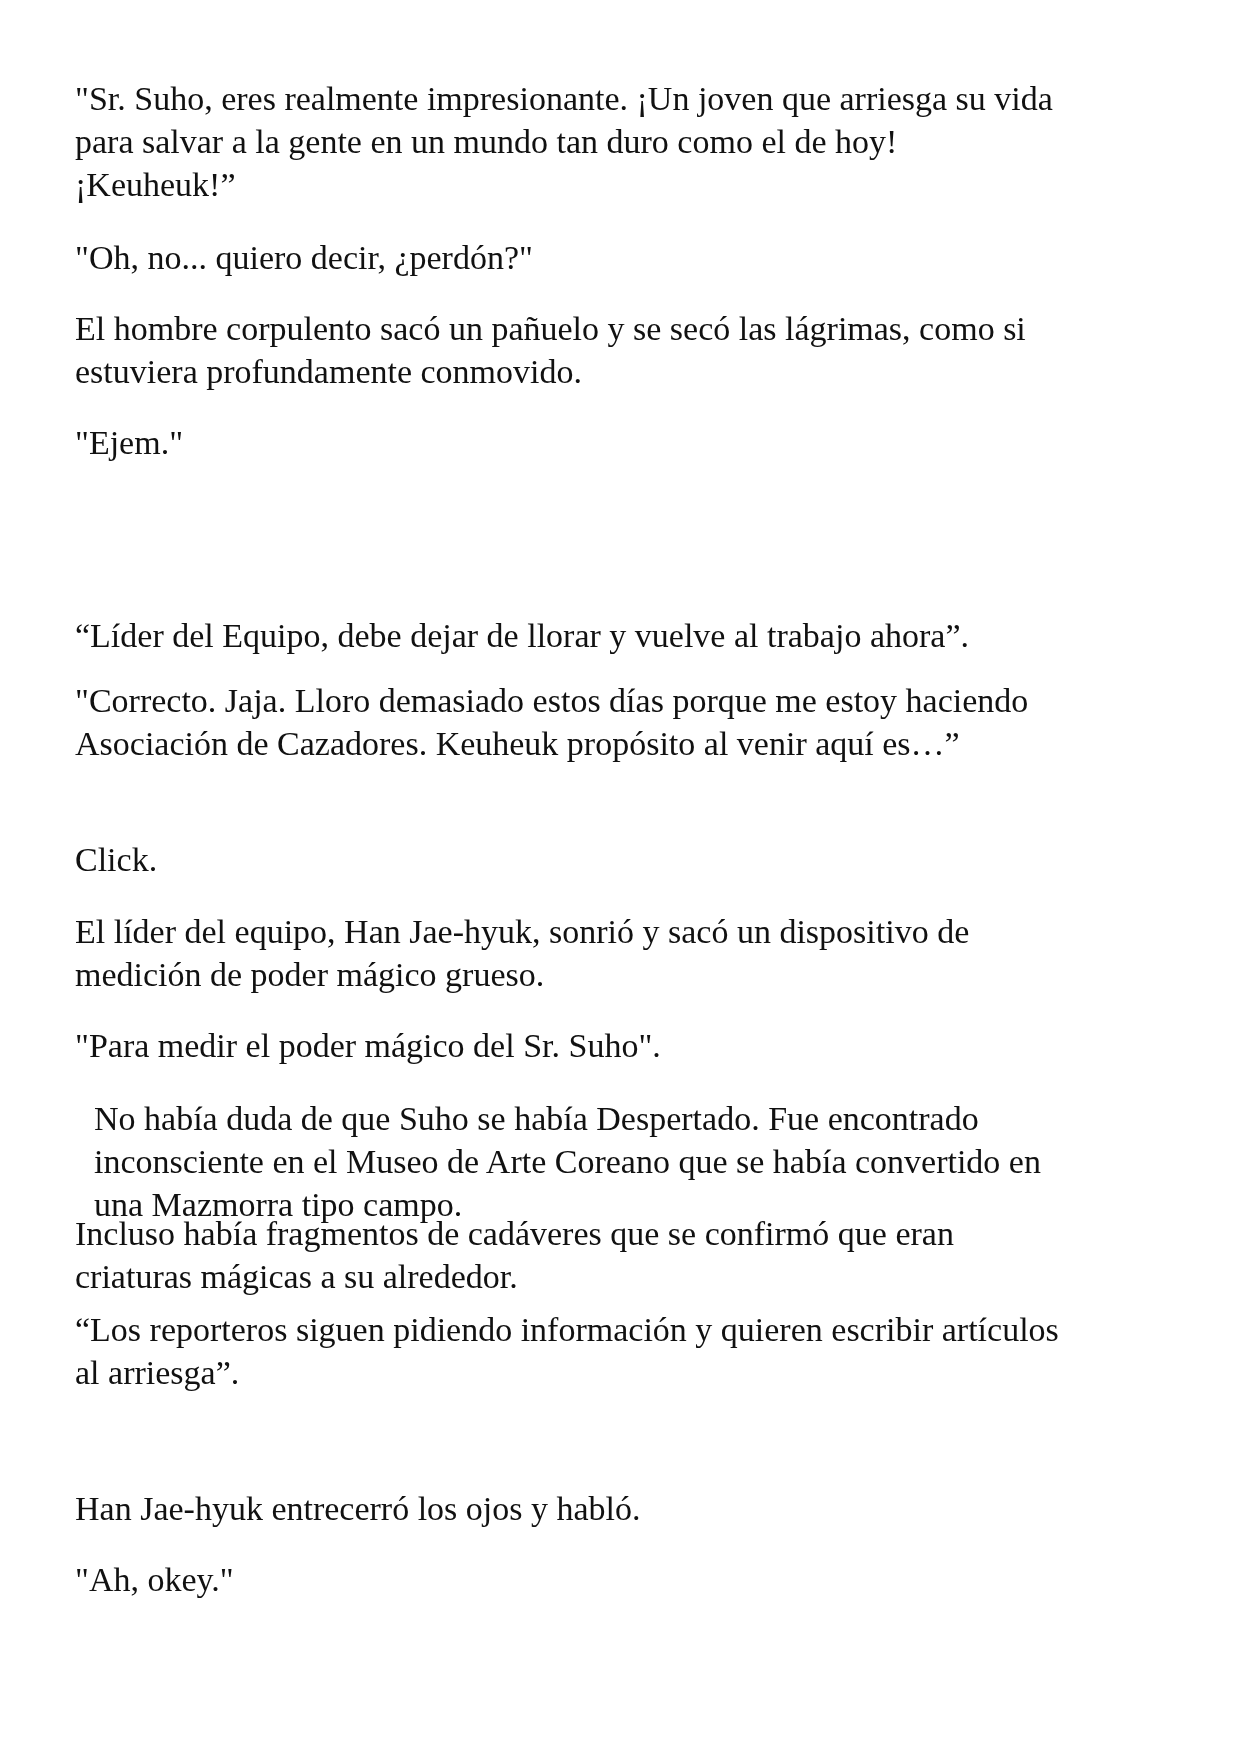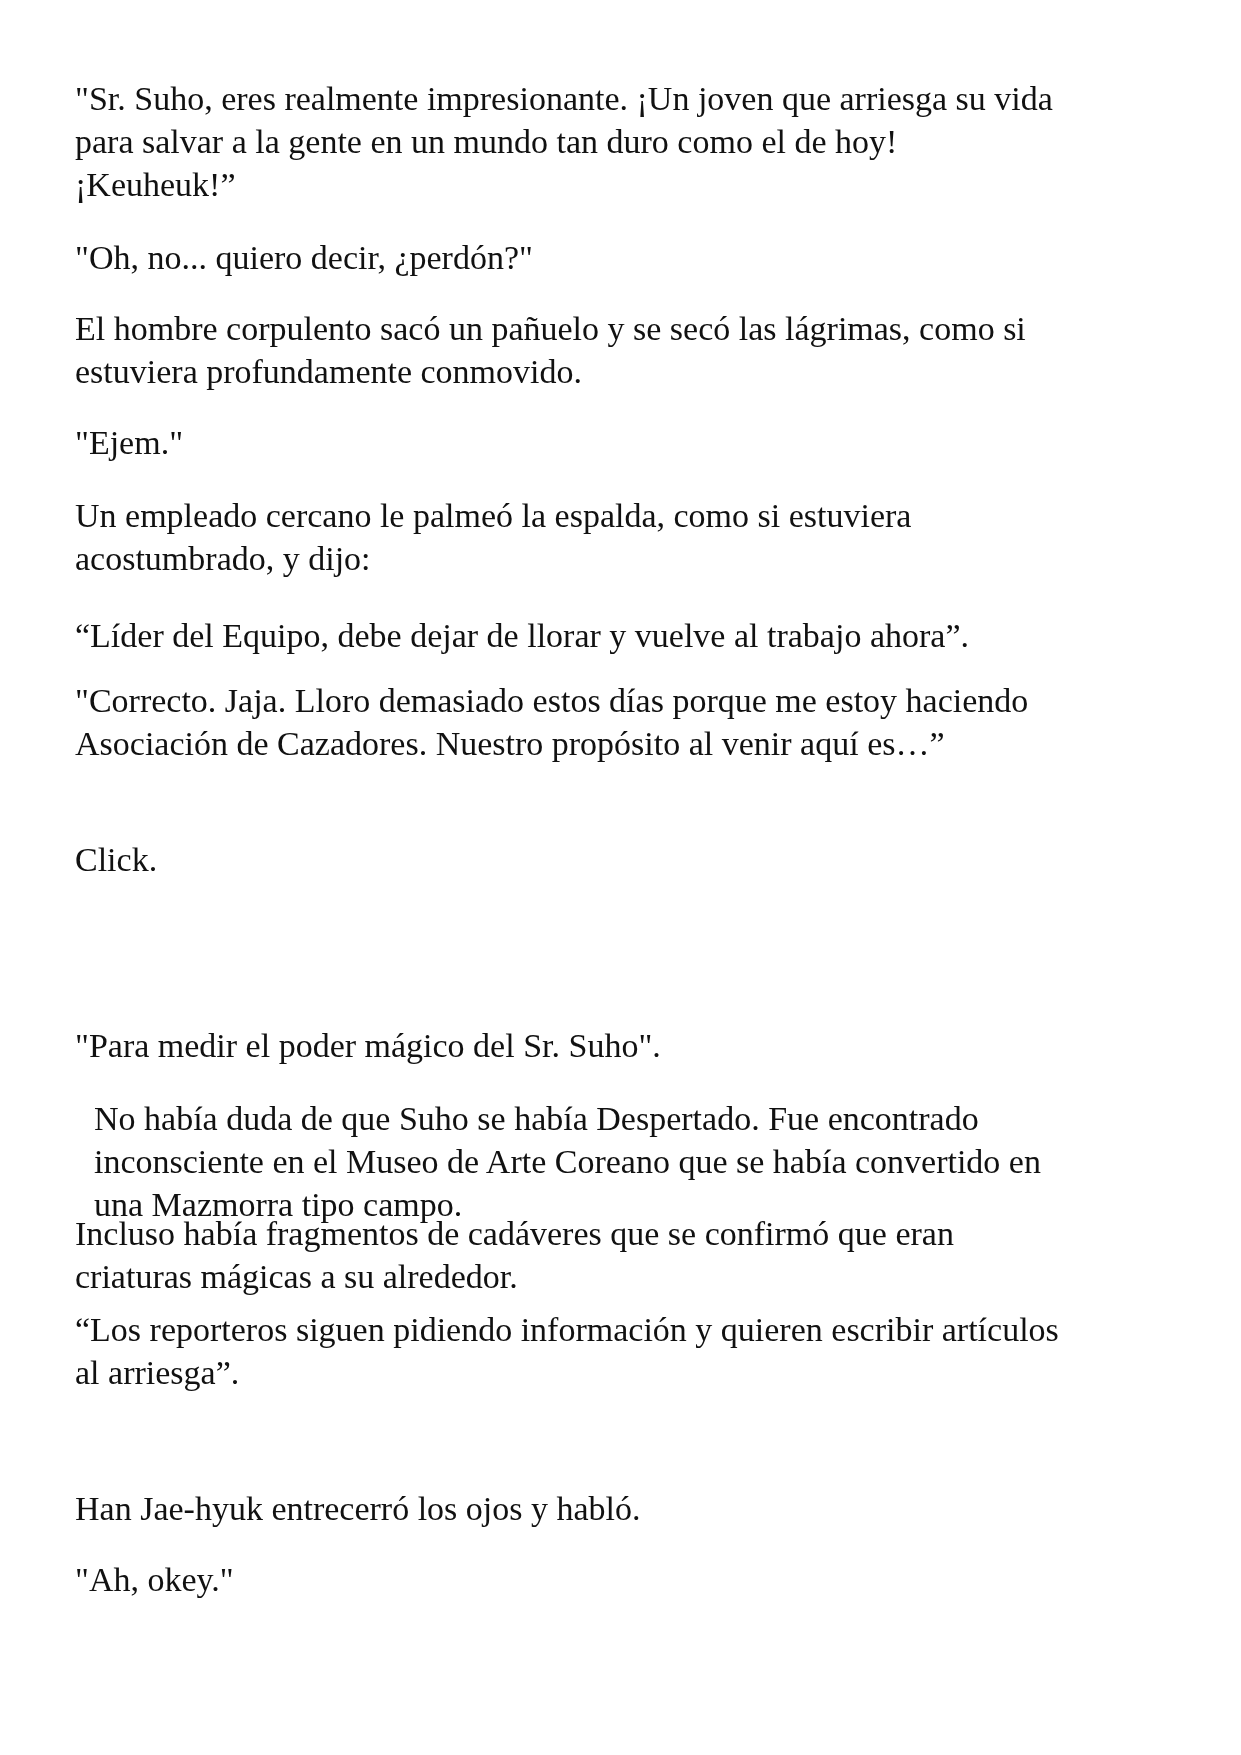--- a/index.html
+++ b/index.html
@@ -20,33 +20,33 @@
   <p class="para" style="top: 236px;">
     <span class="line">"Oh, no... quiero decir, ¿perdón?"</span>
   </p>
   <p class="para" style="top: 307px;">
     <span class="line">El hombre corpulento sacó un pañuelo y se secó las lágrimas, como si</span>
     <span class="line">estuviera profundamente conmovido.</span>
   </p>
   <p class="para" style="top: 421px;">
     <span class="line">"Ejem."</span>
   </p>
-  <p class="para" style="top: 494px;">
-    <span class="line">Un empleado cercano le palmeó la espalda, como si estuviera</span>
-    <span class="line">acostumbrado, y dijo:</span>
-  </p>
   <p class="para" style="top: 614px;">
     <span class="line">“Líder del Equipo, debe dejar de llorar y vuelve al trabajo ahora”.</span>
   </p>
   <p class="para" style="top: 679px;">
     <span class="line">"Correcto. Jaja. Lloro demasiado estos días porque me estoy haciendo</span>
-    <span class="line">Asociación de Cazadores. Nuestro propósito al venir aquí es…”</span>
+    <span class="line">Asociación de Cazadores. Keuheuk propósito al venir aquí es…”</span>
   </p>
   <p class="para" style="top: 838px;">
     <span class="line">Click.</span>
+  </p>
+  <p class="para" style="top: 910px;">
+    <span class="line">El líder del equipo, Han Jae-hyuk, sonrió y sacó un dispositivo de</span>
+    <span class="line">medición de poder mágico grueso.</span>
   </p>
   <p class="para" style="top: 1024px;">
     <span class="line">"Para medir el poder mágico del Sr. Suho".</span>
   </p>
   <p class="para" style="top: 1097px; margin-left: 19px;">
     <span class="line">No había duda de que Suho se había Despertado. Fue encontrado</span>
     <span class="line">inconsciente en el Museo de Arte Coreano que se había convertido en</span>
     <span class="line">una Mazmorra tipo campo.</span>
   </p>
   <p class="para" style="top: 1212px;">

